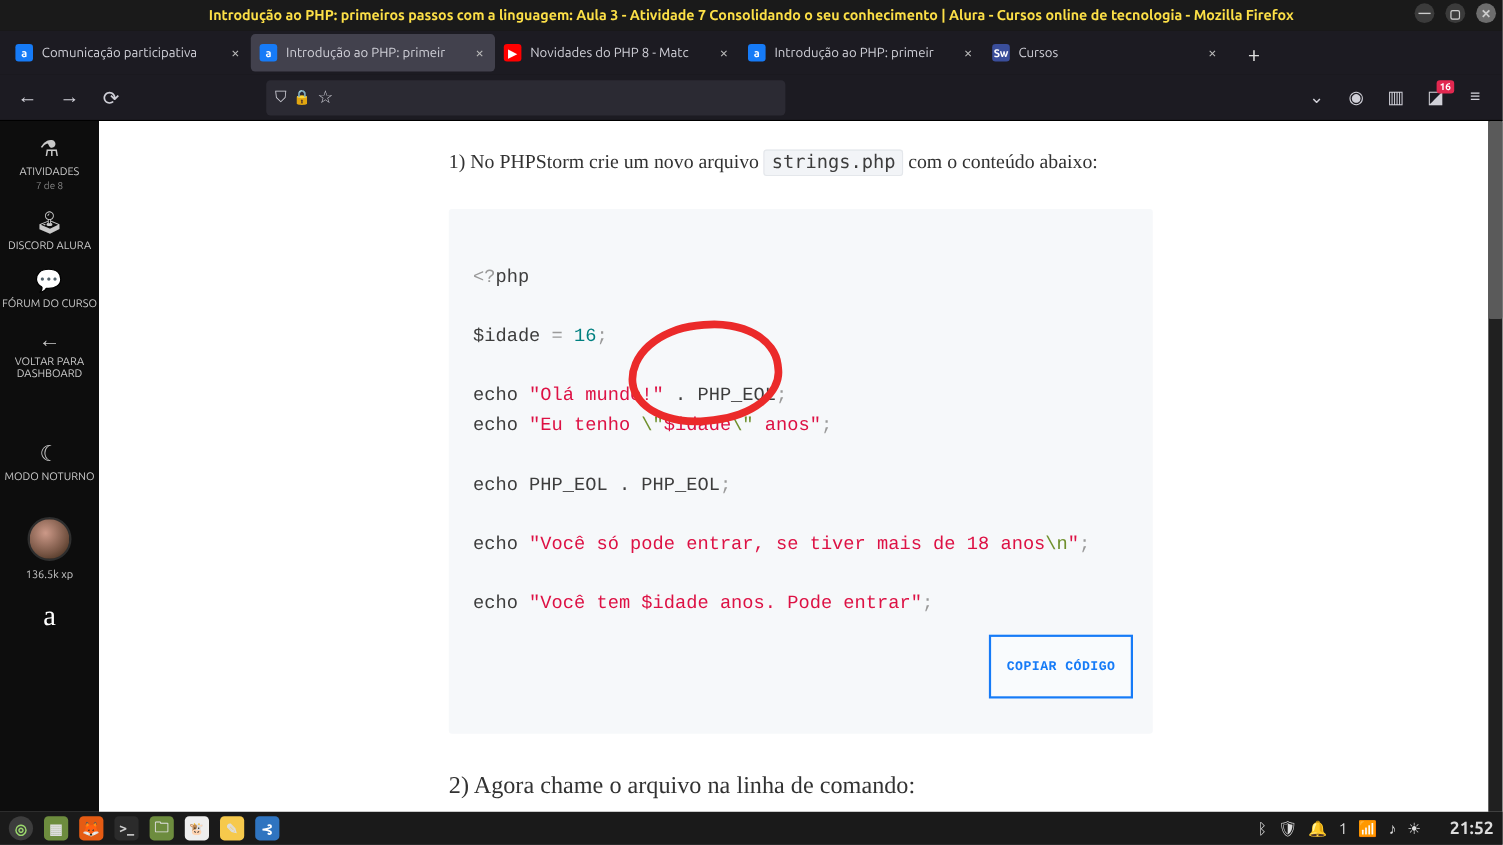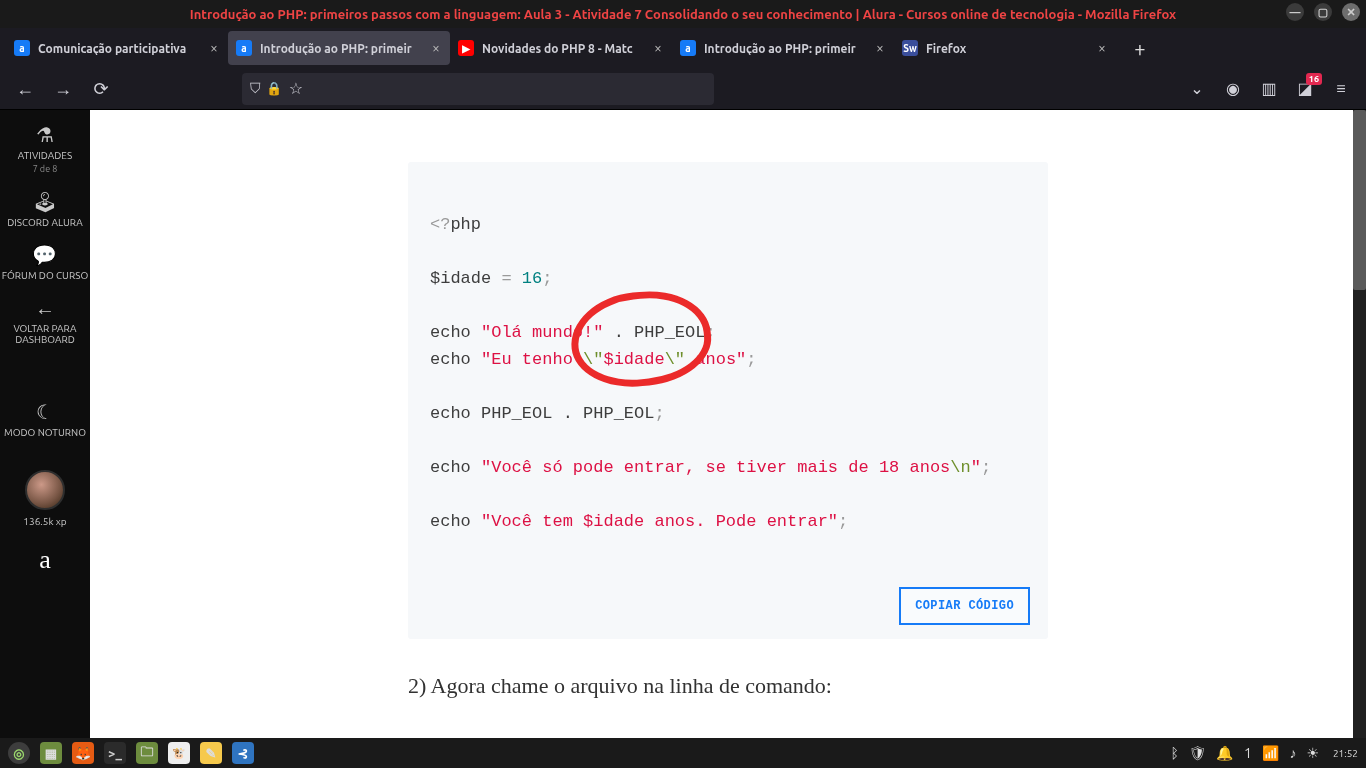--- a/index.html
+++ b/index.html
@@ -15,21 +15,21 @@
   
   .os-titlebar {
     height: 28px;
     background: #1a1a1a;
     display: flex;
     align-items: center;
     position: relative;
     font-size: 13px;
     font-weight: 600;
   }
-  .os-title { margin: 0 auto; color: #ef4444; text-align: center; }
+  .os-title { margin: 0 auto; color: #fde047; text-align: center; }
   .os-ctrls { position: absolute; right: 6px; top: 3px; display: flex; gap: 10px; }
   .os-ctrl {
     width: 18px; height: 18px; border-radius: 50%;
     display: inline-flex; align-items: center; justify-content: center;
     font-size: 11px; color: #ccc; background:#3b3b3b;
   }
   .os-ctrl.close-b { background:#6d6d6d; }
 
   
   .ff-tabbar {
@@ -53,21 +53,21 @@
   .ff-tab.active { background: #42414d; }
   .ff-tab .favicon {
     width: 16px; height: 16px; border-radius: 3px;
     display: flex; align-items: center; justify-content: center;
     font-size: 10px; font-weight: bold;
     flex-shrink: 0;
   }
   .fav-alura { background: #167bf7; color:#fff;}
   .fav-yt { background: #ff0000; color:#fff; }
   .fav-gen { background: #3a4e9b; color:#fff; font-size:8px; }
-  .ff-tab .tab-title { flex: 1; overflow: hidden; white-space: nowrap; text-overflow: ellipsis; font-weight: bold; }
+  .ff-tab .tab-title { flex: 1; overflow: hidden; white-space: nowrap; text-overflow: ellipsis; }
   .ff-tab .tab-close { font-size: 14px; color:#bbb; padding:0 2px; }
   .ff-newtab { width: 32px; height: 32px; display:flex; align-items:center; justify-content:center; color:#ddd; font-size:20px; margin-left:8px; cursor:pointer; }
 
   
   .ff-navbar {
     height: 42px;
     background: #1c1b22;
     display: flex; align-items: center; gap: 8px;
     padding: 0 10px;
     border-bottom: 1px solid #000;
@@ -161,28 +161,28 @@
     position: relative;
     white-space: pre;
   }
   .tok-pp { color: #999; }
   .tok-punc { color: #9a9a9a; }
   .tok-num { color: #008080; font-weight: 400; }
   .tok-str { color: #d14; }
   .tok-esc { color: #6e8f2b; }
 
   .copy-btn {
-    position: absolute; right: 18px; bottom: 14px;
+    position: absolute; right: 18px; bottom: 32px;
     border: 2px solid #167bf7;
     color: #167bf7;
     background: #f9fbfd;
     font-weight: 700;
     font-size: 12px;
     letter-spacing: .4px;
-    padding: 10px 14px;
+    padding: 20px 14px;
     font-family: inherit;
     cursor: pointer;
   }
 
   .step2 {
     margin-top: 30px;
     font-size: 22px;
     line-height: 1.55;
   }
 
@@ -215,21 +215,21 @@
   .app-icon { width:22px; height:22px; border-radius:4px; display:flex; align-items:center; justify-content:center; font-size:13px; font-weight:700;}
   .app-mint { background:#3d3d3d; color:#9bd86d; border-radius:50%; }
   .app-files { background:#6d8c3e; }
   .app-ff { background:#e55b13; color:#fff; }
   .app-term { background:#2b2b2b; color:#ccc; }
   .app-folder { background:#6d8c3e; }
   .app-cow { background:#eee; color:#333; font-size:11px; }
   .app-note { background:#f6c94c; }
   .app-vs { background:#2f74c0; color:#fff; }
   .sys-icon { font-size:14px; }
-  .clock { font-size:10px; font-weight:400; margin-left:4px;}
+  .clock { font-size:16px; font-weight:700; margin-left:16px;}
 </style>
 </head>
 <body>
 
 <div class="os-titlebar">
   <div class="os-title">Introdução ao PHP: primeiros passos com a linguagem: Aula 3 - Atividade 7 Consolidando o seu conhecimento | Alura - Cursos online de tecnologia - Mozilla Firefox</div>
   <div class="os-ctrls">
     <span class="os-ctrl">—</span>
     <span class="os-ctrl">▢</span>
     <span class="os-ctrl close-b">✕</span>
@@ -252,21 +252,21 @@
     <span class="tab-title">Novidades do PHP 8 - Matc</span>
     <span class="tab-close">×</span>
   </div>
   <div class="ff-tab">
     <span class="favicon fav-alura">a</span>
     <span class="tab-title">Introdução ao PHP: primeir</span>
     <span class="tab-close">×</span>
   </div>
   <div class="ff-tab">
     <span class="favicon fav-gen">Sw</span>
-    <span class="tab-title">Firefox</span>
+    <span class="tab-title">Cursos</span>
     <span class="tab-close">×</span>
   </div>
   <div class="ff-newtab">+</div>
 </div>
 
 <div class="ff-navbar">
   <div class="nav-btn">←</div>
   <div class="nav-btn">→</div>
   <div class="nav-btn">⟳</div>
   <div style="width:110px"></div>
@@ -310,20 +310,23 @@
       <span class="sb-icon">☾</span>
       <span>MODO NOTURNO</span>
     </div>
     <div class="sb-avatar"></div>
     <div class="sb-xp">136.5k xp</div>
     <div class="sb-logo">a</div>
   </div>
 
   <div class="content">
     <div class="content-inner">
+      <p class="step-line">
+        <span>1) No PHPStorm crie um novo arquivo </span><code class="inline-code">strings.php</code><span> com o conteúdo abaixo:</span>
+      </p>
 
       <div class="codeblock" style="position:relative;">
 <span class="tok-pp">&lt;?</span><span>php</span>
 
 <span>$idade</span><span class="tok-punc"> = </span><span class="tok-num">16</span><span class="tok-punc">;</span>
 
 <span>echo </span><span class="tok-str">"Olá mundo!"</span><span> . PHP_EOL</span><span class="tok-punc">;</span>
 <span>echo </span><span class="tok-str">"Eu tenho </span><span class="tok-esc">\"</span><span class="tok-str">$idade</span><span class="tok-esc">\"</span><span class="tok-str"> anos"</span><span class="tok-punc">;</span>
 
 <span>echo </span><span>PHP_EOL . PHP_EOL</span><span class="tok-punc">;</span>

